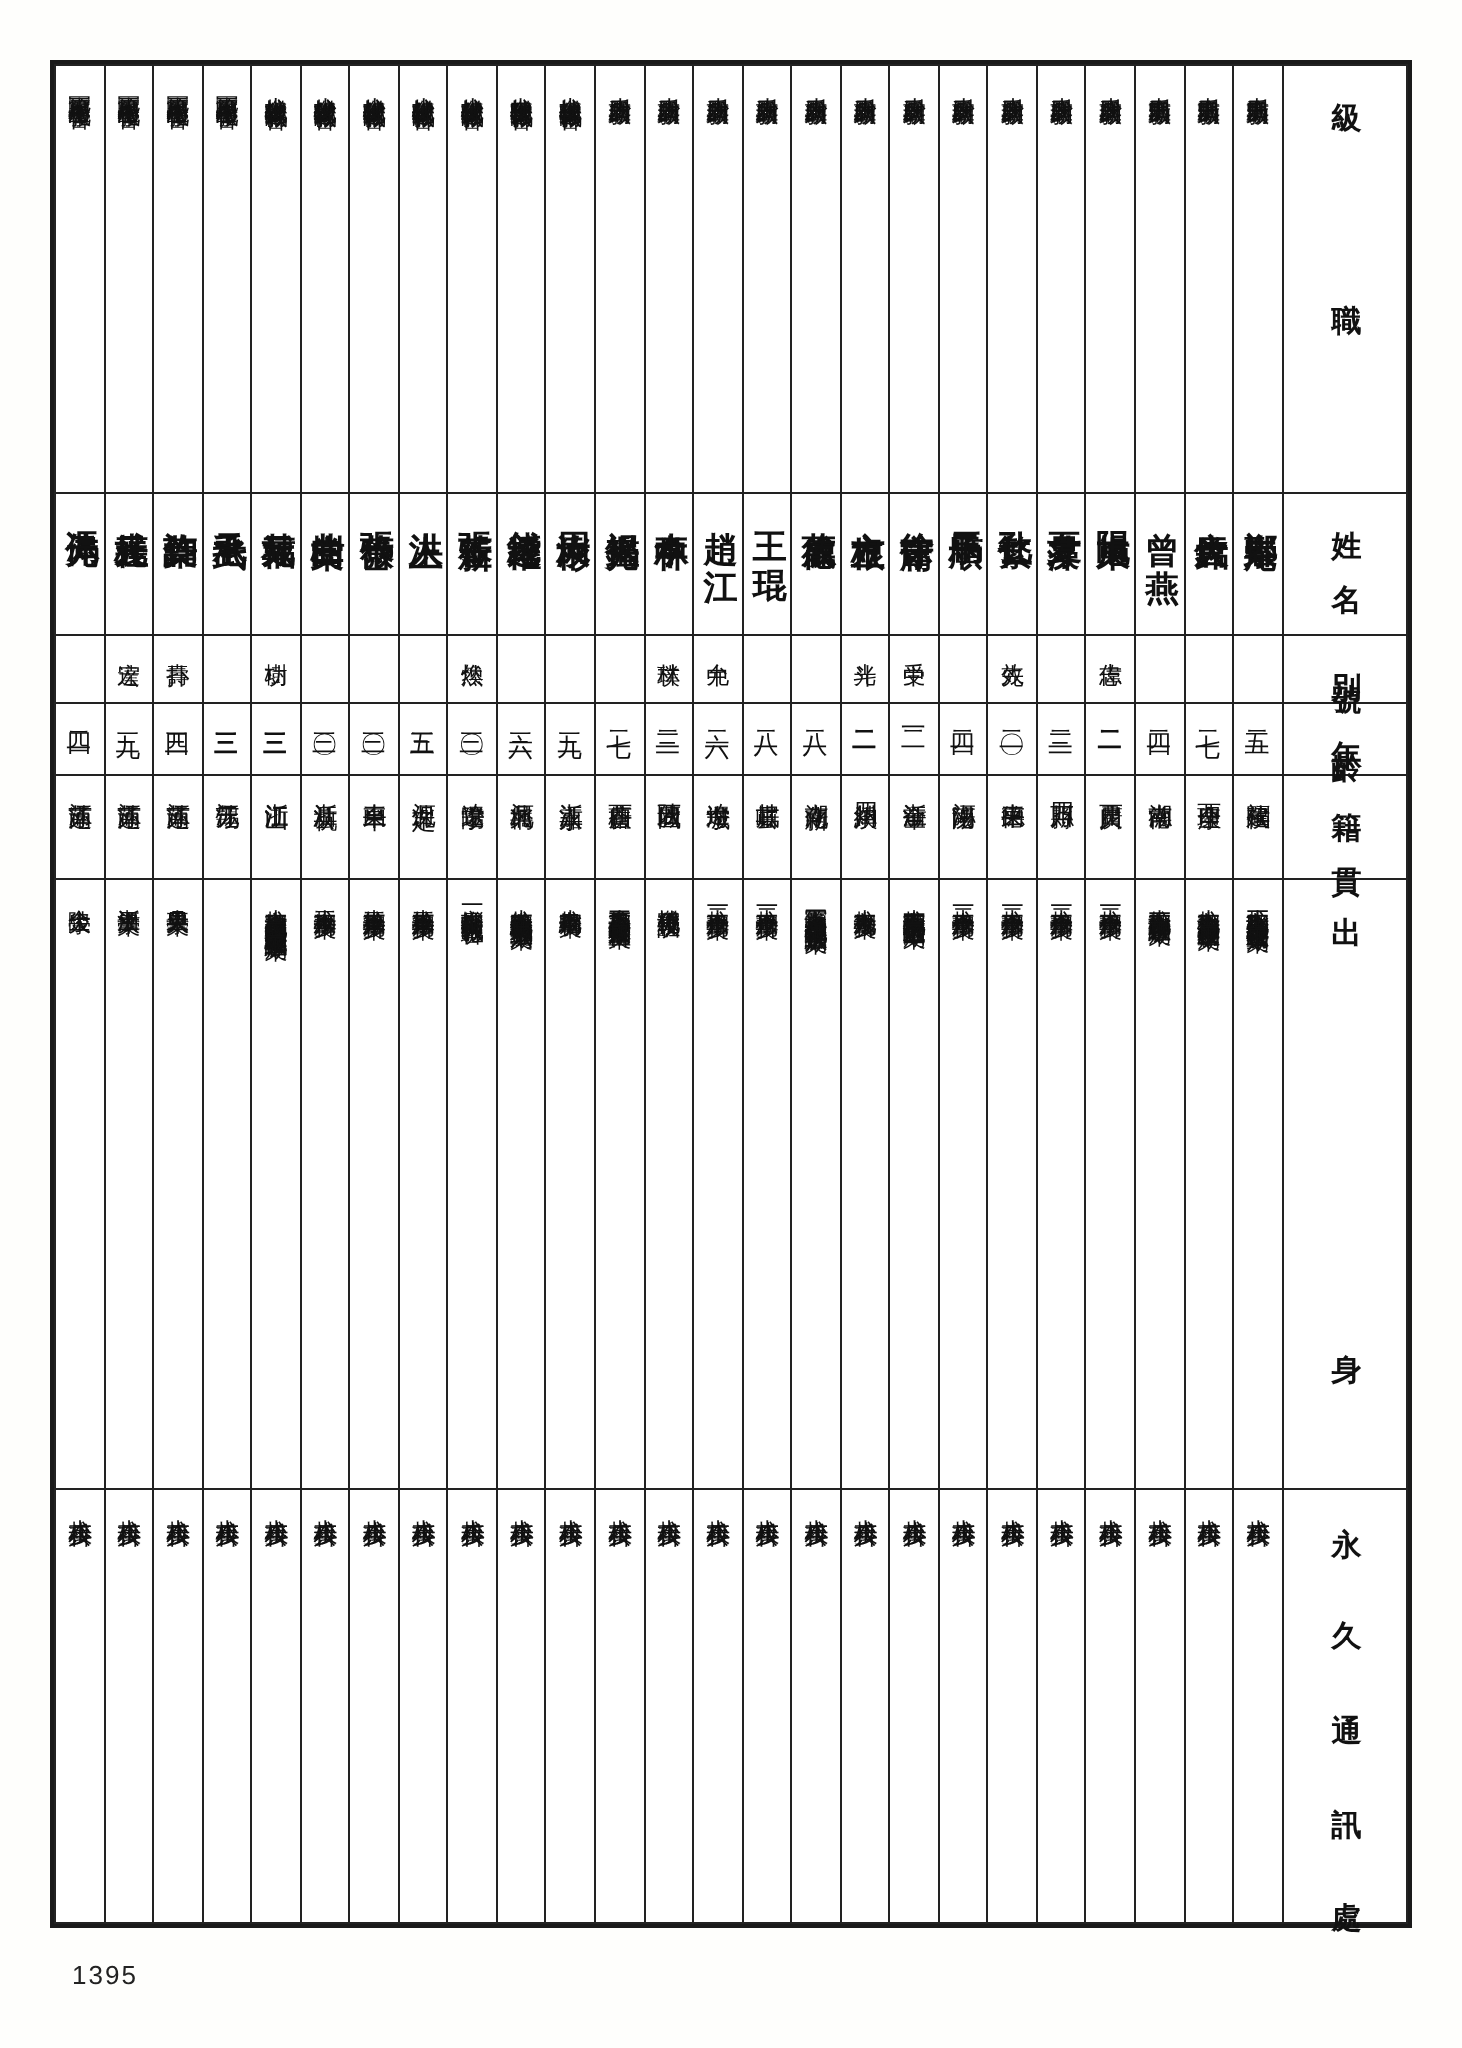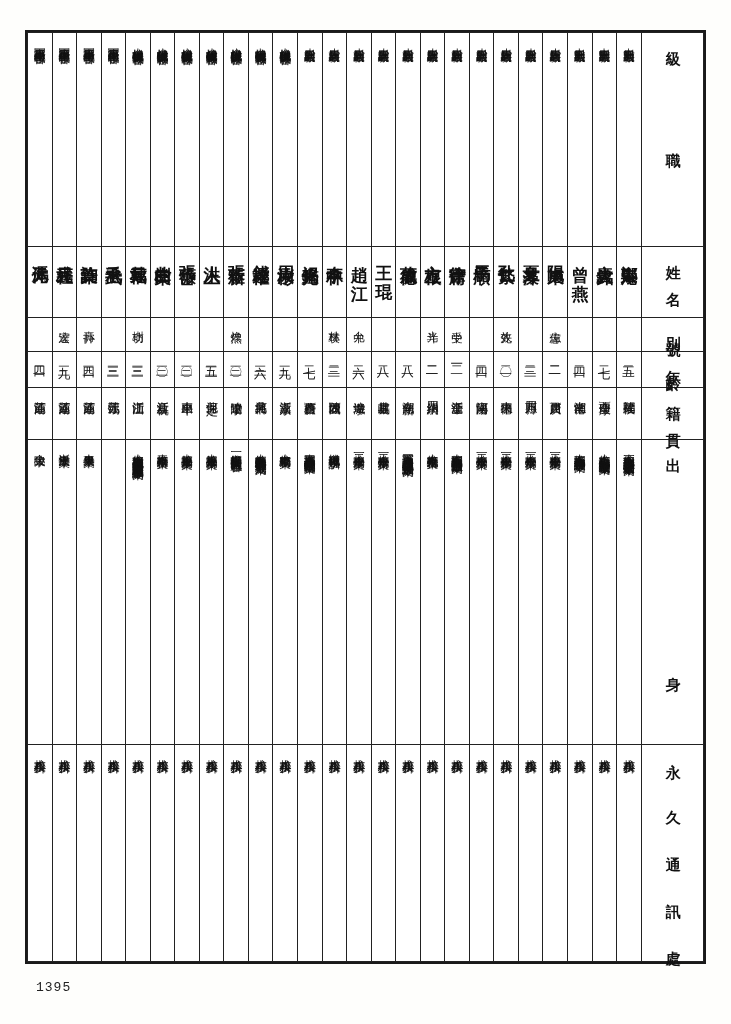--- a/index.html
+++ b/index.html
@@ -70,21 +70,21 @@
 
   .cellbox{height:100%;display:flex;justify-content:center;}
   .r-rank .cellbox{align-items:flex-start;}
   .r-origin .cellbox{align-items:flex-start;}
   .r-addr .cellbox{align-items:flex-start;}
   .r-name .cellbox,.r-alias .cellbox,.r-age .cellbox,.r-native .cellbox{align-items:flex-start;}
 
   #folio{
     position:absolute;
     left:36px;top:980px;
-    font-family:Liberation Mono, monospace;
+    font-family:Liberation Sans, sans-serif;
     font-size:13px;
     color:#222;
     letter-spacing:1px;
   }
 </style>
 </head>
 <body>
 
 <div id="page">
   <div id="table-wrap">

